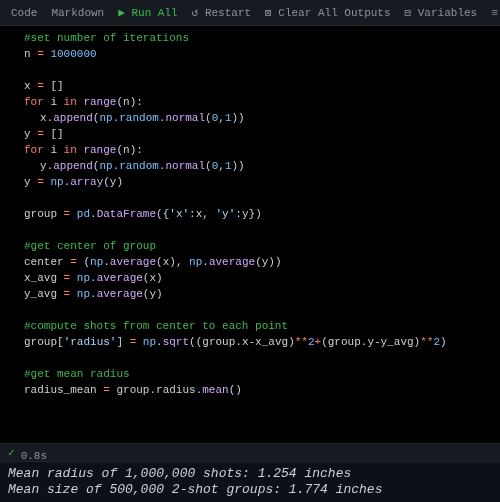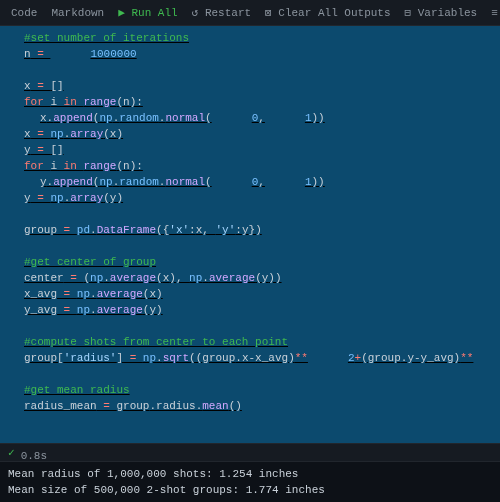--- a/index.html
+++ b/index.html
@@ -36,22 +36,21 @@
       padding: 2px 5px;
       cursor: pointer;
       white-space: nowrap;
     }
 
     .code-area {
       flex: 1;
       overflow-y: auto;
       overflow-x: hidden;
       padding: 4px 0;
-      background: #0c4a6e;
-      text-decoration: underline;
+      background: #000000;
     }
 
     .code-line {
       display: flex;
       align-items: baseline;
       padding: 0 8px 0 4px;
       line-height: 16px;
       min-height: 16px;
       white-space: pre;
     }
@@ -65,21 +64,21 @@
     .code-content {
       flex: 1;
       font-size: 11px;
     }
 
     
     .c-comment { color: #3fb950; }
     .c-keyword { color: #ff7b72; }
     .c-builtin { color: #d2a8ff; }
     .c-string { color: #a5d6ff; }
-    .c-number { color: #79c0ff; margin-left: 40px; }
+    .c-number { color: #79c0ff; }
     .c-var { color: #c9d1d9; }
     .c-func { color: #d2a8ff; }
     .c-op { color: #ff7b72; }
     .c-paren { color: #c9d1d9; }
     .c-attr { color: #79c0ff; }
     .c-plain { color: #c9d1d9; }
 
     .status-bar {
       background: #161b22;
       border-top: 1px solid #21262d;
@@ -104,22 +103,23 @@
 
     .output-area {
       background: #0d1117;
       border-top: 1px solid #21262d;
       padding: 4px 8px;
       flex-shrink: 0;
     }
 
     .output-line {
       color: #c9d1d9;
-      font-size: 11px;
+      font-size: 13px;
       line-height: 16px;
+      font-style: italic;
     }
 
     .indent1 { padding-left: 16px; }
 
     .run-icon { color: #3fb950; }
   </style>
 </head>
 <body>
 
 <div class="editor-container">
@@ -156,24 +156,20 @@
     <div class="code-line">
       <span class="line-gutter"></span>
       <span class="code-content"><span class="c-keyword">for </span><span class="c-var">i</span><span class="c-keyword"> in </span><span class="c-builtin">range</span><span class="c-paren">(</span><span class="c-var">n</span><span class="c-paren">):</span></span>
     </div>
     <div class="code-line">
       <span class="line-gutter"></span>
       <span class="code-content indent1"><span class="c-var">x</span><span class="c-plain">.</span><span class="c-func">append</span><span class="c-paren">(</span><span class="c-attr">np</span><span class="c-plain">.</span><span class="c-attr">random</span><span class="c-plain">.</span><span class="c-func">normal</span><span class="c-paren">(</span><span class="c-number">0</span><span class="c-plain">,</span><span class="c-number">1</span><span class="c-paren">))</span></span>
     </div>
     <div class="code-line">
       <span class="line-gutter"></span>
-      <span class="code-content"><span class="c-var">x</span><span class="c-op"> = </span><span class="c-attr">np</span><span class="c-plain">.</span><span class="c-func">array</span><span class="c-paren">(</span><span class="c-var">x</span><span class="c-paren">)</span></span>
-    </div>
-    <div class="code-line">
-      <span class="line-gutter"></span>
       <span class="code-content"><span class="c-var">y</span><span class="c-op"> = </span><span class="c-paren">[]</span></span>
     </div>
     <div class="code-line">
       <span class="line-gutter"></span>
       <span class="code-content"><span class="c-keyword">for </span><span class="c-var">i</span><span class="c-keyword"> in </span><span class="c-builtin">range</span><span class="c-paren">(</span><span class="c-var">n</span><span class="c-paren">):</span></span>
     </div>
     <div class="code-line">
       <span class="line-gutter"></span>
       <span class="code-content indent1"><span class="c-var">y</span><span class="c-plain">.</span><span class="c-func">append</span><span class="c-paren">(</span><span class="c-attr">np</span><span class="c-plain">.</span><span class="c-attr">random</span><span class="c-plain">.</span><span class="c-func">normal</span><span class="c-paren">(</span><span class="c-number">0</span><span class="c-plain">,</span><span class="c-number">1</span><span class="c-paren">))</span></span>
     </div>

